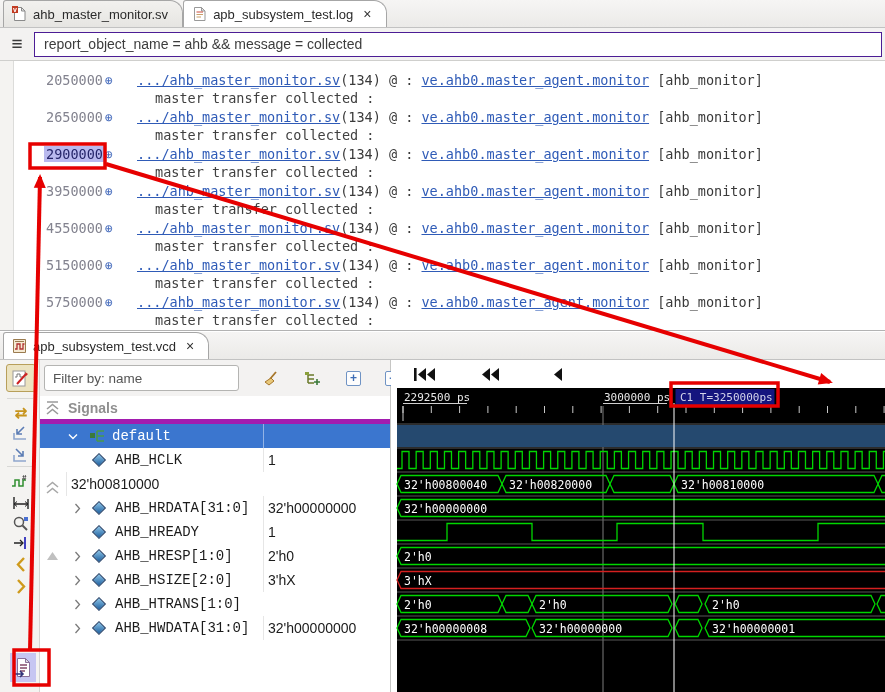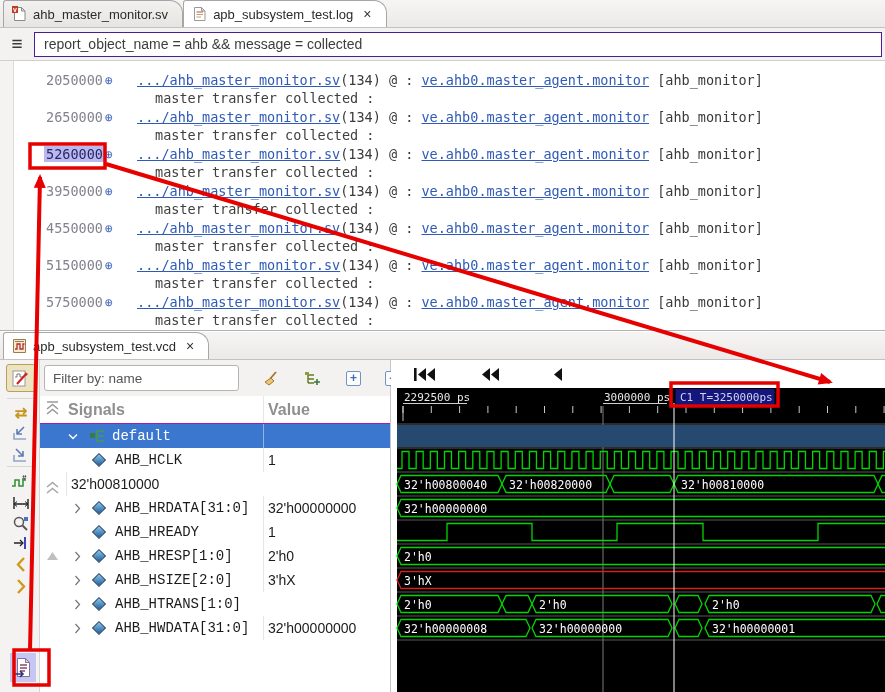--- a/index.html
+++ b/index.html
@@ -55,21 +55,21 @@
   .tree-pane { width:351px; flex:none; position:relative; background:#fff; border-right:1px solid #c6c6c4; }
   .tree-toolbar { height:36px; background:#f3f2f1; display:flex; align-items:center;gap:12px; }
   .tree-filter { width:213px; height:26px; margin-left:4px; border:1px solid #b4b4b2; border-radius:3px;
                  font-size:13.5px; color:#555; padding:0 8px; background:#fff;
                  font-family:"Liberation Sans",sans-serif; }
   .ttool { margin-left:12px; width:18px; height:18px; display:flex; align-items:center;
            justify-content:center; cursor:pointer; }
   .sqbtn { width:15px; height:15px; border:1px solid #6f93c4; border-radius:2px; color:#3d6db5;
            font-size:12px; line-height:13px; text-align:center; background:#fdfdfd; font-weight:bold; }
   .tree-header { height:28px; display:flex; align-items:center; color:#8f8f8f;
-                 font-weight:bold; font-size:16px; border-bottom:1px solid #a21caf; }
+                 font-weight:bold; font-size:14px; border-bottom:5px solid #a21caf; }
   .marker-col { width:26px; flex:none; }
   .name-hd { width:197px; flex:none; padding-left:2px; }
   .value-hd { flex:1; border-left:1px solid #e6e6e6; padding-left:4px; height:100%;
               display:flex; align-items:center; }
   .tree-rows { position:relative; }
   .tree-row { height:24px; display:flex; align-items:stretch; font-size:14px; color:#1b1b1b; cursor:default; }
   .row-name { width:197px; flex:none; display:flex; align-items:center; margin-left:26px;font-family:Liberation Mono, monospace; }
   .row-value { flex:1; border-left:1px solid #e6e6e6; padding-left:4px; display:flex; align-items:center; }
   .tree-row.selected { background:#3b76cf; color:#fff; }
   .tree-row.selected .row-value { border-left:1px solid rgba(255,255,255,.45); }
@@ -139,21 +139,21 @@
 
     <div class="log-entry">
       <div class="lrow1">
         <span class="ts"><span class="tsv">2650000</span></span><span class="plus">⊕</span><span class="l1"><a class="loglink">.../ahb_master_monitor.sv</a><span>(134) @ : </span><a class="loglink">ve.ahb0.master_agent.monitor</a><span> [ahb_monitor]</span></span>
       </div>
       <div class="lrow2">master transfer collected :</div>
     </div>
 
     <div class="log-entry">
       <div class="lrow1">
-        <span class="ts sel"><span class="tsv">5260000</span></span><span class="plus">⊕</span><span class="l1"><a class="loglink">.../ahb_master_monitor.sv</a><span>(134) @ : </span><a class="loglink">ve.ahb0.master_agent.monitor</a><span> [ahb_monitor]</span></span>
+        <span class="ts sel"><span class="tsv">2900000</span></span><span class="plus">⊕</span><span class="l1"><a class="loglink">.../ahb_master_monitor.sv</a><span>(134) @ : </span><a class="loglink">ve.ahb0.master_agent.monitor</a><span> [ahb_monitor]</span></span>
       </div>
       <div class="lrow2">master transfer collected :</div>
     </div>
 
     <div class="log-entry">
       <div class="lrow1">
         <span class="ts"><span class="tsv">3950000</span></span><span class="plus">⊕</span><span class="l1"><a class="loglink">.../ahb_master_monitor.sv</a><span>(134) @ : </span><a class="loglink">ve.ahb0.master_agent.monitor</a><span> [ahb_monitor]</span></span>
       </div>
       <div class="lrow2">master transfer collected :</div>
     </div>
@@ -289,21 +289,20 @@
               <span class="sqbtn">+</span>
             </span>
           <span class="ttool">
               <span class="sqbtn">−</span>
             </span>
         </div>
 
         <div class="tree-header">
           <span class="marker-col"></span>
           <span class="name-hd">Signals</span>
-          <span class="value-hd">Value</span>
         </div>
 
         <div class="tree-rows">
           <div class="tree-row selected">
             <span style="width:26px;flex:none"></span>
             <span class="row-name" style="margin-left:0">
               <span class="chev grp">
                 <svg width="10" height="7" viewBox="0 0 10 7">
                     <path d="M1,1.5 L5,5.5 L9,1.5" fill="none" stroke="#fff" stroke-width="1.4"></path>
                   </svg>

